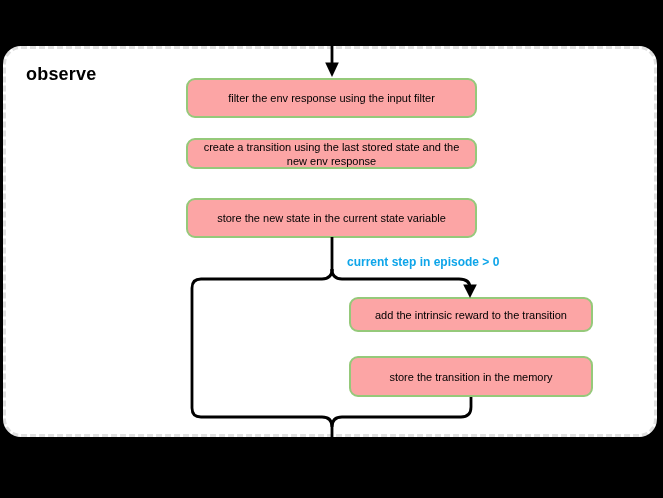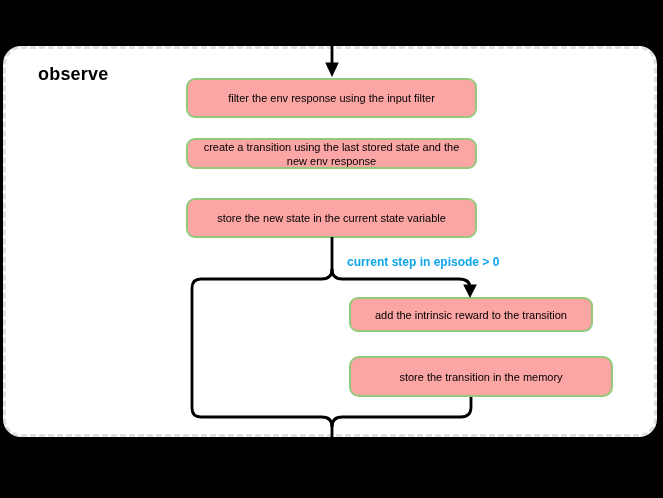--- a/index.html
+++ b/index.html
@@ -23,42 +23,41 @@
     border-radius: 18px;
   }
   .panel-title {
     position: absolute;
     left: 26px;
     top: 64px;
     font-size: 18px;
     font-weight: bold;
     color: #000000;
     letter-spacing: 0.2px;
-    margin-left: 12px;
   }
   .node {
     position: absolute;
     box-sizing: border-box;
     background: #fca5a5;
     border: 2.5px solid #95c97a;
     border-radius: 9px;
     display: flex;
     align-items: center;
     justify-content: center;
     text-align: center;
     font-size: 11px;
     line-height: 14px;
     color: #000000;
     padding: 2px 5px;
   }
   .node-filter          { left: 186px; top:  78px; width: 291px; height: 40px; }
   .node-create          { left: 186px; top: 138px; width: 291px; height: 31px; }
   .node-store-state     { left: 186px; top: 198px; width: 291px; height: 40px; text-align: right; }
   .node-add-reward      { left: 349px; top: 297px; width: 244px; height: 35px; }
-  .node-store-memory    { left: 349px; top: 356px; width: 264px; height: 41px; border-radius: 10px; }
+  .node-store-memory    { left: 349px; top: 356px; width: 244px; height: 41px; }
   .edge-label {
     position: absolute;
     left: 347px;
     top: 255px;
     font-size: 12px;
     font-weight: bold;
     color: #0ea5e9;
     white-space: nowrap;
   }
   svg.connectors {

